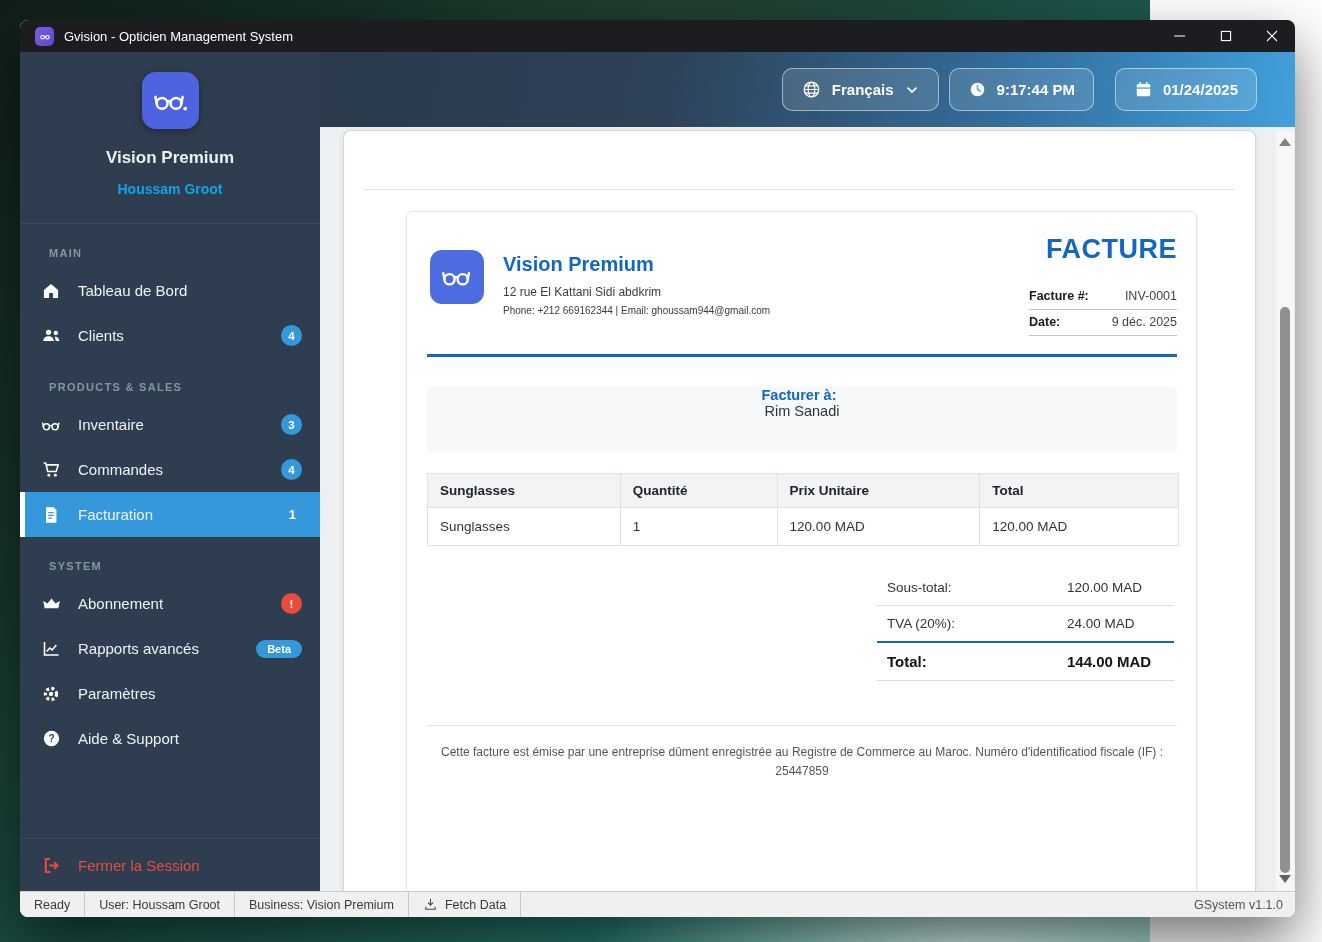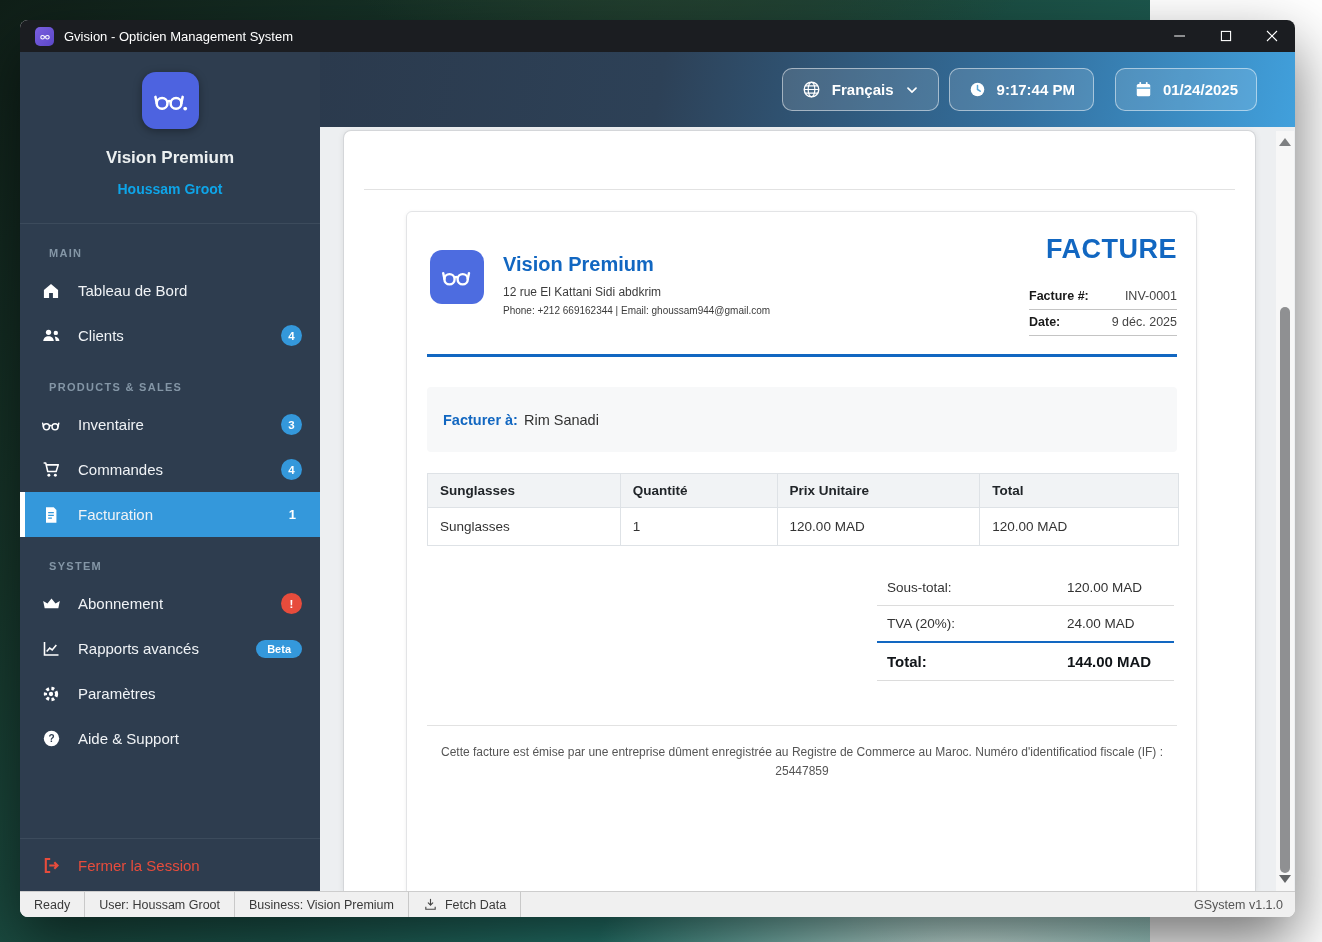--- a/index.html
+++ b/index.html
@@ -74,21 +74,21 @@
   .inv-company-name { position:absolute; left:96px; top:41px; font-size:20px; font-weight:bold; color:#1267c1; }
   .inv-company-address { position:absolute; left:96px; top:73px; font-size:12px; color:#3c3c3c; }
   .inv-company-contact { position:absolute; left:96px; top:93px; font-size:10px; color:#3c3c3c; }
   .inv-doc-title { position:absolute; right:19px; top:22px; font-size:27px; font-weight:bold; color:#1267c1; letter-spacing:.5px; }
   .inv-meta { position:absolute; right:19px; top:72px; width:148px; }
   .meta-row { display:flex; justify-content:space-between; align-items:center; padding:5px 0 6px; border-bottom:1px solid #c4c4c4; font-size:12.5px; }
   .meta-label { font-weight:bold; color:#1a1a1a; }
   .meta-value { color:#444; }
   .inv-blue-rule { position:absolute; left:20px; right:19px; top:142px; height:2.5px; background:#1267c1; }
   .bill-box { position:absolute; left:20px; right:19px; top:175px; height:65px; background:#f7f8f9; border-radius:4px;
-    display:flex; align-items:center; padding:0 16px; font-size:14.5px; }
+    display:flex; align-items:center; padding:0 16px; font-size:14.5px;flex-direction:column; }
   .bill-label { color:#1267c1; font-weight:bold; margin-right:6px; }
   .bill-name { color:#333;text-align:right; }
   .inv-table { position:absolute; left:20px; top:261px; width:752px; border-collapse:collapse; font-size:13.5px; }
   .inv-table th { background:#f1f3f5; border:1px solid #dee2e6; padding:9px 12px; text-align:left; font-weight:bold; color:#212529; }
   .inv-table td { border:1px solid #dee2e6; padding:11px 12px; color:#333; background:#fff; }
   .totals { position:absolute; left:470px; width:297px; top:358px; }
   .total-row { display:flex; align-items:center; padding:10px 0 10px 10px; border-bottom:1px solid #dcdcdc; font-size:13.5px; color:#333;gap:48px; }
   .total-row .t-label { width:132px; }
   .total-row.tva { border-bottom:2px solid #1267c1; }
   .total-row.grand { font-weight:bold; font-size:15px; color:#101418; }

